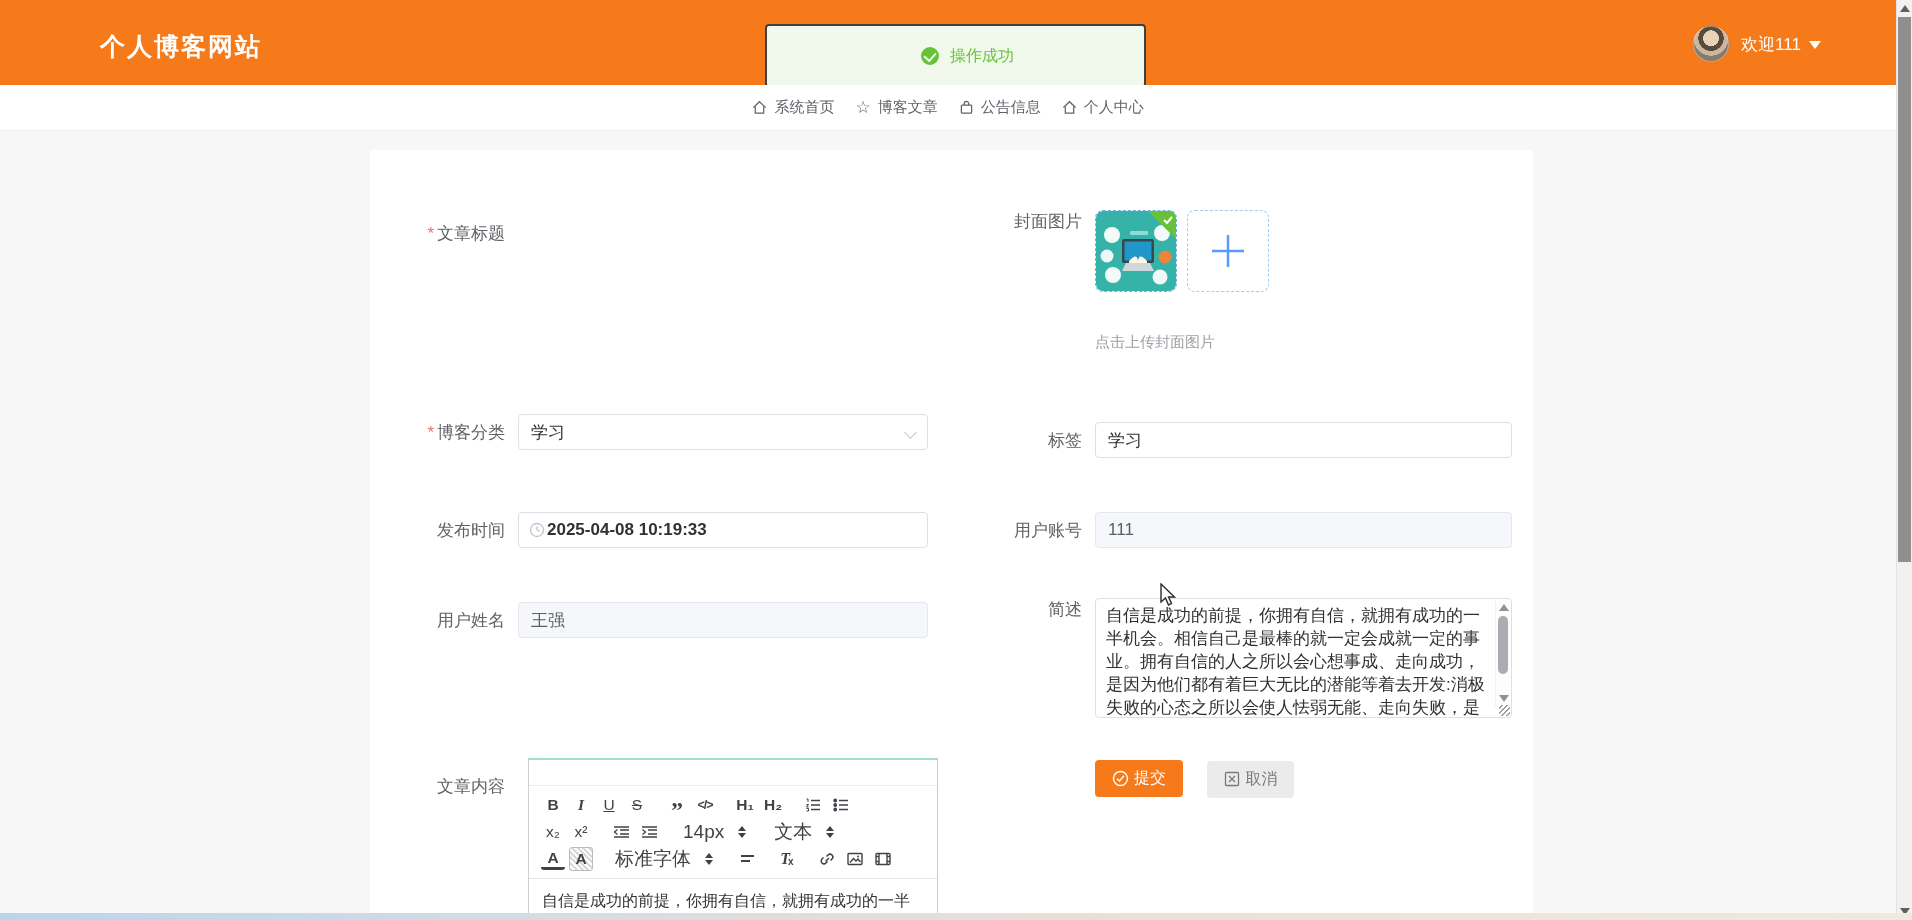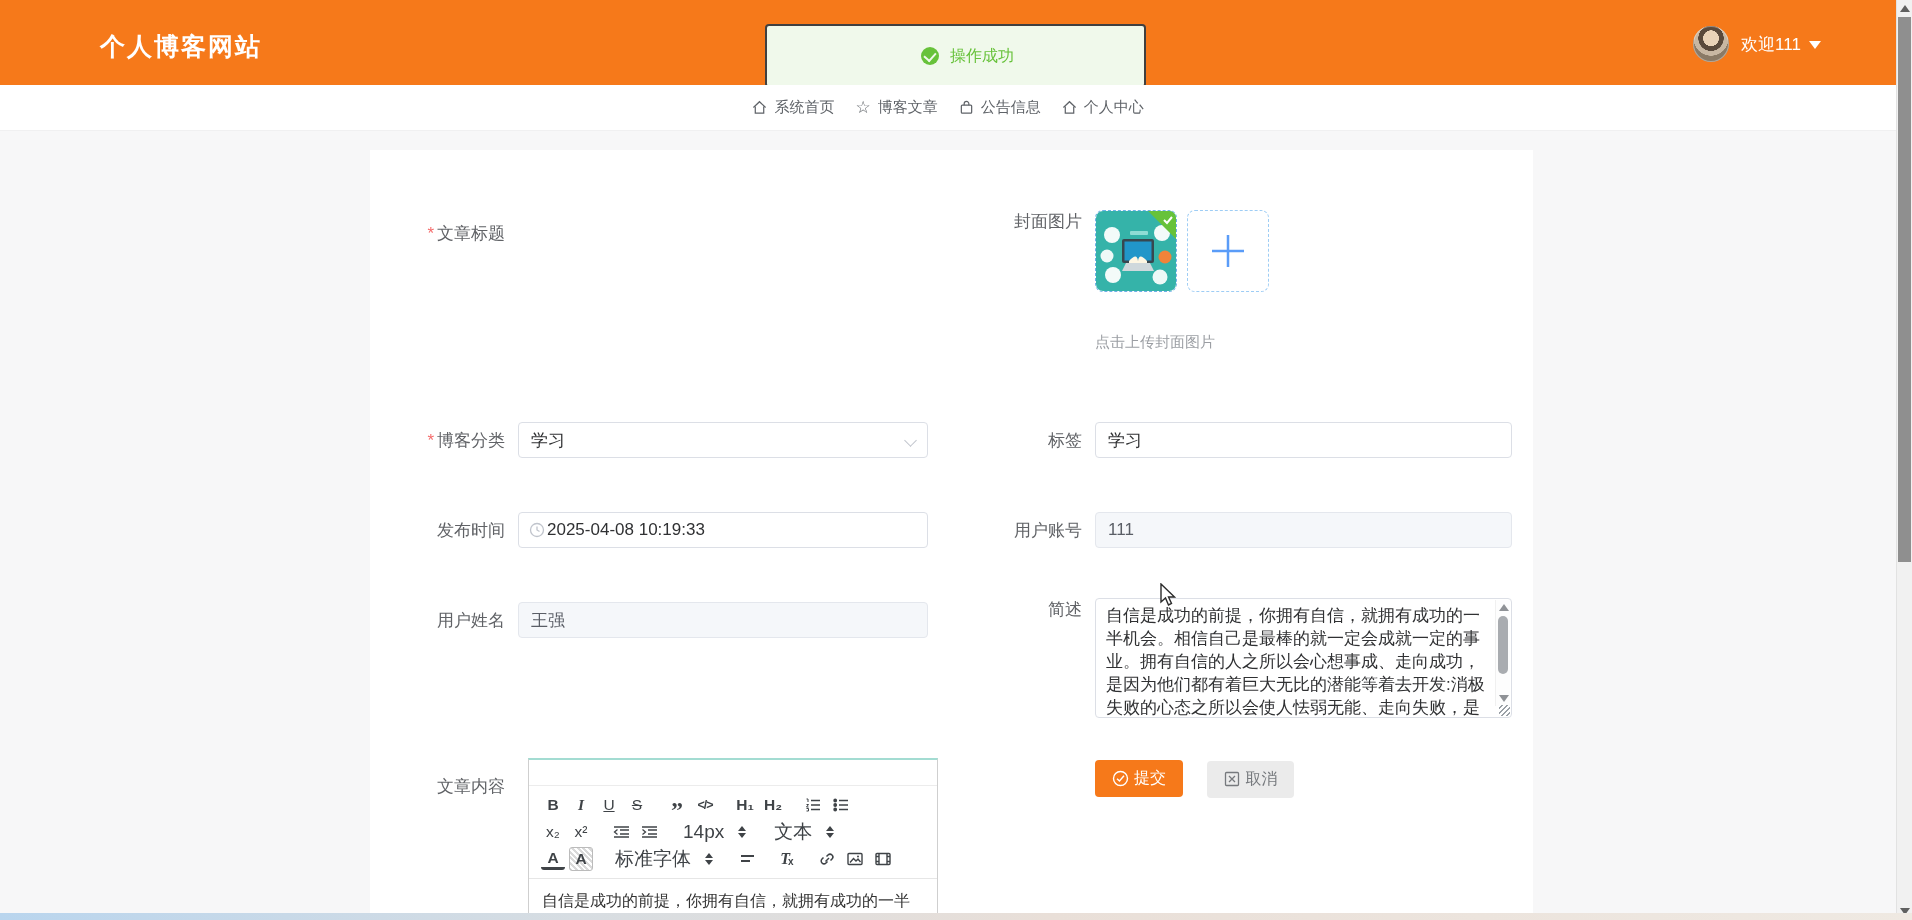--- a/index.html
+++ b/index.html
@@ -33,21 +33,21 @@
   .lbl { text-align:right; color:#606266; font-size:17px; flex-shrink:0; }
   .lbl .req { color:#f56c6c; margin-right:3px; }
   .f-left  .lbl { width:148px; padding-right:13px; }
   .f-right .lbl { width:170px; padding-right:13px; }
   .ipt { height:36px; border:1px solid #dcdfe6; border-radius:4px; font-size:17px; color:#303133; padding:0 12px; background:#fff; outline:none; font-family:inherit; }
   .ipt:disabled, .ipt.disabled { background:#f5f7fa; border-color:#e4e7ed; color:#5a5e66; }
   .w-left { width:410px; } .w-right { width:417px; }
 
   .select-wrap, .date-wrap { position:relative; }
   .chev { position:absolute; right:13px; top:14px; width:9px; height:9px; border-right:1.6px solid #c0c4cc; border-bottom:1.6px solid #c0c4cc; transform:rotate(45deg); }
-  .date-wrap .ipt { padding-left:28px; }
+  .date-wrap .ipt { padding-left:28px;font-weight:bold; }
   .clock { position:absolute; left:11px; top:10px; }
 
   
   .thumb { position:relative; width:82px; height:82px; border-radius:8px; overflow:hidden; border:1px dashed #6fb0e8; cursor:pointer; flex-shrink:0; }
   .badge { position:absolute; top:0; right:0; width:28px; height:28px; background:#67c23a; clip-path:polygon(0 0,100% 0,100% 100%); }
   .badge svg { position:absolute; right:2px; top:3px; }
   .plusbox { width:82px; height:82px; margin-left:10px; border:1px dashed #9ecdf5; border-radius:8px; background:#fff; display:flex; align-items:center; justify-content:center; cursor:pointer; }
   .upload-hint { position:absolute; color:#9b9ea3; font-size:15px; }
 
   
@@ -177,21 +177,21 @@
         </span>
       </div>
       <div class="plusbox">
         <svg width="38" height="38" viewBox="0 0 38 38" stroke="#5a9cf8" stroke-width="2.5">
             <path d="M19 3 V35 M3 19 H35"></path>
           </svg>
       </div>
     </div>
     <div class="upload-hint" style="left:725px; top:183px;">点击上传封面图片</div>
 
-    <div class="field f-left" style="top:272px; left:0;justify-content:flex-end;">
+    <div class="field f-left" style="top:264px; left:0;justify-content:flex-end;">
       <span class="lbl"><span class="req">*</span><span>博客分类</span></span>
       <span class="select-wrap">
         <input class="ipt w-left" readonly="" value="学习" style="">
         <span class="chev"></span>
       </span>
     </div>
 
     <div class="field f-right" style="top:272px; left:555px;">
       <span class="lbl">标签</span>
       <input class="ipt w-right" readonly="" value="学习" style="">

